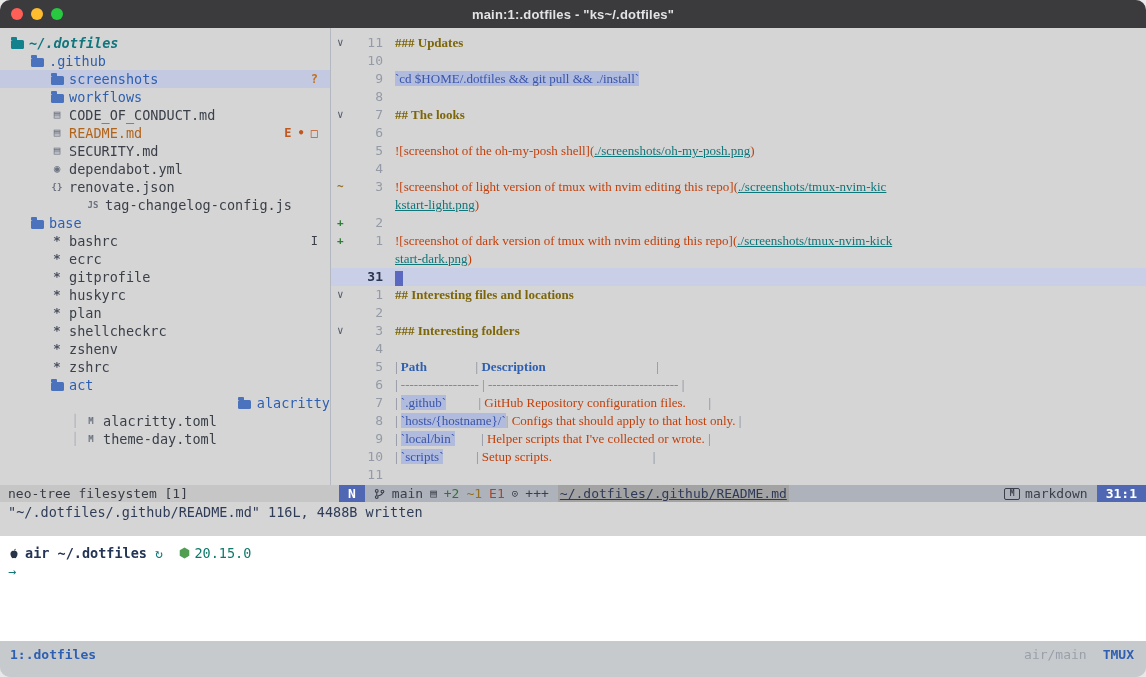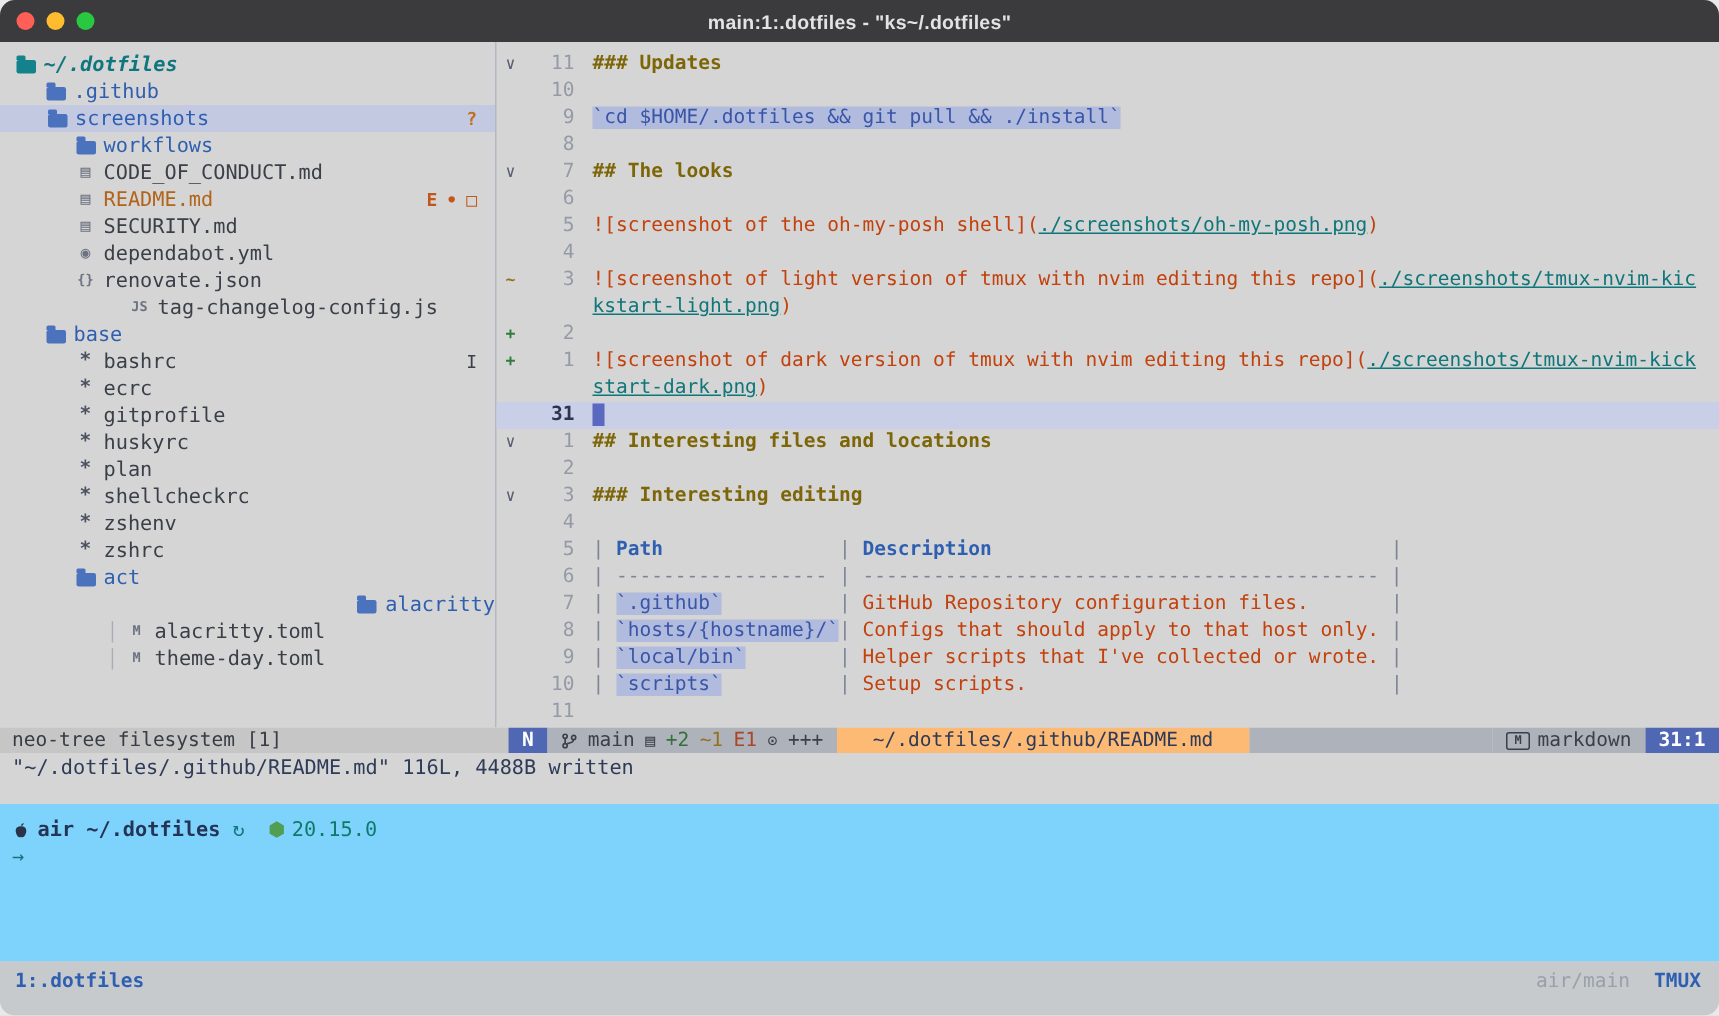--- a/index.html
+++ b/index.html
@@ -40,45 +40,45 @@
   
   .editor{flex:1;padding-top:6px;overflow:hidden;min-width:0;}
   .ed-line{height:18px;line-height:18px;font-size:13px;display:flex;white-space:pre;}
   .ed-line.cursorline{background:#c9cfe6;}
   .gutter-mark{flex:0 0 16px;width:16px;padding-left:6px;font-size:11px;color:#555d6e;}
   .gutter-mark.mk-add{color:#2f7d3a;font-weight:bold;}
   .gutter-mark.mk-chg{color:#96701c;font-weight:bold;}
   .gutter-num{flex:0 0 30px;width:30px;text-align:right;color:#949aa6;}
   .cursorline .gutter-num{color:#2c3550;font-weight:bold;}
   .gutter-pad{flex:0 0 12px;width:12px;}
-  .ed-content{white-space:pre;}
+  .ed-content{white-space:pre;font-family:Liberation Serif, serif;}
   .sg-text{color:#c2410c;}
   .sg-heading{color:#7d6608;font-weight:bold;}
   .sg-code{color:#3a55a8;background:#b0bbde;}
   .sg-link{color:#0f767a;text-decoration:underline;}
   .sg-pipe,.sg-dash{color:#7c8496;}
   .sg-th{color:#2e5fb0;font-weight:bold;}
   .sg-cursor{display:inline-block;width:8px;height:15px;background:#5a68c0;vertical-align:middle;}
   
   .statusline{flex:0 0 17px;display:flex;font-size:13px;line-height:17px;overflow:hidden;}
   .sl-neo{flex:0 0 331px;width:331px;background:#c6c6c6;color:#383c44;padding-left:8px;}
   .sl-mode{background:#5068b4;color:#fff;font-weight:bold;padding:0 9px;}
   .sl-info{background:#aeb2ba;color:#3a3f4a;padding:0 9px;display:flex;gap:7px;align-items:center;}
   .tk{color:#3a3f4a;}
   .tk.add{color:#35703a;} .tk.chg{color:#96701c;} .tk.err{color:#ad4428;}
   .tk-ic{color:#3a3f4a;font-size:11px;}
-  .sl-path{background:#fdba74;color:#2e3a58;padding:0 24px;}
+  .sl-path{background:#a3a3a3;color:#2e3a58;padding:0 2px;text-decoration:underline;}
   .sl-spacer{flex:1;background:#aeb2ba;}
   .sl-ft{background:#aeb2ba;color:#3a3f4a;padding:0 9px;display:flex;align-items:center;gap:5px;}
   .mdbox{border:1px solid #3a3f4a;border-radius:2px;width:14px;height:10px;display:inline-flex;align-items:center;justify-content:center;font-size:8px;font-weight:bold;color:#3a3f4a;}
   .sl-pos{background:#5068b4;color:#fff;font-weight:bold;padding:0 9px;}
   
   .cmdline{flex:0 0 34px;font-size:13.5px;color:#2f3c58;padding:2px 0 0 8px;background:#d5d5d5;}
   
-  .pane2{flex:1;background:#7dd3fc;padding:8px 0 0 8px;font-size:13.5px;overflow:hidden;}
+  .pane2{flex:1;background:#ffffff;padding:8px 0 0 8px;font-size:13.5px;overflow:hidden;}
   .prompt-line{height:18px;line-height:18px;display:flex;align-items:center;white-space:pre;}
   .p-seg{color:#243455;font-weight:bold;}
   .p-sync{color:#11777a;}
   .p-node{color:#0f7a6a;}
   .prompt-char{color:#11777a;}
   
   .tmuxbar{flex:0 0 30px;background:#c6cacd;display:flex;align-items:flex-start;padding:6px 12px 0 10px;font-size:13px;}
   .tb-left{color:#2e5fb0;font-weight:bold;}
   .tb-right{margin-left:auto;display:flex;gap:16px;}
   .tb-session{color:#9aa0aa;}
@@ -96,21 +96,21 @@
       <button class="light green"></button>
     </div>
     <span class="title-text">main:1:.dotfiles - "ks~/.dotfiles"</span>
   </div>
 
   <div class="pane1">
     <div class="main-row">
       <div class="sidebar">
           <div class="tree-row" style="padding-left: 8px;"><span class="t-icon"><span class="folder-shape teal"></span></span><span class="t-label root">~/.dotfiles</span></div>
           <div class="tree-row" style="padding-left: 28px;"><span class="t-icon"><span class="folder-shape"></span></span><span class="t-label dir">.github</span></div>
-          <div class="tree-row selected" style="padding-left: 29px; justify-content: flex-end;"><span class="t-icon"><span class="folder-shape"></span></span><span class="t-label dir">screenshots</span><span class="badges"><span class="badge warn">?</span></span></div>
+          <div class="tree-row selected" style="padding-left: 48px; justify-content: flex-end;"><span class="t-icon"><span class="folder-shape"></span></span><span class="t-label dir">screenshots</span><span class="badges"><span class="badge warn">?</span></span></div>
           <div class="tree-row" style="padding-left: 48px;"><span class="t-icon"><span class="folder-shape"></span></span><span class="t-label dir">workflows</span></div>
           <div class="tree-row" style="padding-left: 48px;"><span class="t-icon ic-doc">▤</span><span class="t-label file">CODE_OF_CONDUCT.md</span></div>
           <div class="tree-row" style="padding-left: 48px;"><span class="t-icon ic-doc">▤</span><span class="t-label readme">README.md</span><span class="badges"><span class="badge err">E</span><span class="badge err">•</span><span class="badge err">□</span></span></div>
           <div class="tree-row" style="padding-left: 48px;"><span class="t-icon ic-doc">▤</span><span class="t-label file">SECURITY.md</span></div>
           <div class="tree-row" style="padding-left: 48px;"><span class="t-icon ic-doc">◉</span><span class="t-label file">dependabot.yml</span></div>
           <div class="tree-row" style="padding-left: 48px;"><span class="t-icon ic-txt">{}</span><span class="t-label file">renovate.json</span></div>
           <div class="tree-row" style="padding-left: 48px; margin-left: 36px;"><span class="t-icon ic-txt">JS</span><span class="t-label file">tag-changelog-config.js</span></div>
           <div class="tree-row" style="padding-left: 28px;"><span class="t-icon"><span class="folder-shape"></span></span><span class="t-label dir">base</span></div>
           <div class="tree-row" style="padding-left: 48px;"><span class="t-icon ic-star">*</span><span class="t-label file">bashrc</span><span class="badges"><span class="badge mark">I</span></span></div>
           <div class="tree-row" style="padding-left: 48px;"><span class="t-icon ic-star">*</span><span class="t-label file">ecrc</span></div>
@@ -135,21 +135,21 @@
           <div class="ed-line"><span class="gutter-mark"> </span><span class="gutter-num">5</span><span class="gutter-pad">&nbsp;</span><span class="ed-content"><span class="sg-text">![screenshot of the oh-my-posh shell](</span><span class="sg-link">./screenshots/oh-my-posh.png</span><span class="sg-text">)</span></span></div>
           <div class="ed-line"><span class="gutter-mark"> </span><span class="gutter-num">4</span><span class="gutter-pad">&nbsp;</span><span class="ed-content"></span></div>
           <div class="ed-line"><span class="gutter-mark mk-chg">~</span><span class="gutter-num">3</span><span class="gutter-pad">&nbsp;</span><span class="ed-content"><span class="sg-text">![screenshot of light version of tmux with nvim editing this repo](</span><span class="sg-link">./screenshots/tmux-nvim-kic</span></span></div>
           <div class="ed-line"><span class="gutter-mark"> </span><span class="gutter-num"> </span><span class="gutter-pad">&nbsp;</span><span class="ed-content"><span class="sg-link">kstart-light.png</span><span class="sg-text">)</span></span></div>
           <div class="ed-line"><span class="gutter-mark mk-add">+</span><span class="gutter-num">2</span><span class="gutter-pad">&nbsp;</span><span class="ed-content"></span></div>
           <div class="ed-line"><span class="gutter-mark mk-add">+</span><span class="gutter-num">1</span><span class="gutter-pad">&nbsp;</span><span class="ed-content"><span class="sg-text">![screenshot of dark version of tmux with nvim editing this repo](</span><span class="sg-link">./screenshots/tmux-nvim-kick</span></span></div>
           <div class="ed-line"><span class="gutter-mark"> </span><span class="gutter-num"> </span><span class="gutter-pad">&nbsp;</span><span class="ed-content"><span class="sg-link">start-dark.png</span><span class="sg-text">)</span></span></div>
           <div class="ed-line cursorline"><span class="gutter-mark"> </span><span class="gutter-num">31</span><span class="gutter-pad">&nbsp;</span><span class="ed-content"><span class="sg-cursor"> </span></span></div>
           <div class="ed-line"><span class="gutter-mark">∨</span><span class="gutter-num">1</span><span class="gutter-pad">&nbsp;</span><span class="ed-content"><span class="sg-heading">## Interesting files and locations</span></span></div>
           <div class="ed-line"><span class="gutter-mark"> </span><span class="gutter-num">2</span><span class="gutter-pad">&nbsp;</span><span class="ed-content"></span></div>
-          <div class="ed-line"><span class="gutter-mark">∨</span><span class="gutter-num">3</span><span class="gutter-pad">&nbsp;</span><span class="ed-content"><span class="sg-heading">### Interesting editing</span></span></div>
+          <div class="ed-line"><span class="gutter-mark">∨</span><span class="gutter-num">3</span><span class="gutter-pad">&nbsp;</span><span class="ed-content"><span class="sg-heading">### Interesting folders</span></span></div>
           <div class="ed-line"><span class="gutter-mark"> </span><span class="gutter-num">4</span><span class="gutter-pad">&nbsp;</span><span class="ed-content"></span></div>
           <div class="ed-line"><span class="gutter-mark"> </span><span class="gutter-num">5</span><span class="gutter-pad">&nbsp;</span><span class="ed-content"><span class="sg-pipe">| </span><span class="sg-th">Path</span><span class="sg-text">               </span><span class="sg-pipe">| </span><span class="sg-th">Description</span><span class="sg-text">                                  </span><span class="sg-pipe">|</span></span></div>
           <div class="ed-line"><span class="gutter-mark"> </span><span class="gutter-num">6</span><span class="gutter-pad">&nbsp;</span><span class="ed-content"><span class="sg-pipe">| </span><span class="sg-dash">------------------ </span><span class="sg-pipe">| </span><span class="sg-dash">-------------------------------------------- </span><span class="sg-pipe">|</span></span></div>
           <div class="ed-line"><span class="gutter-mark"> </span><span class="gutter-num">7</span><span class="gutter-pad">&nbsp;</span><span class="ed-content"><span class="sg-pipe">| </span><span class="sg-code">`.github`</span><span class="sg-text">          </span><span class="sg-pipe">| </span><span class="sg-text">GitHub Repository configuration files.       </span><span class="sg-pipe">|</span></span></div>
           <div class="ed-line"><span class="gutter-mark"> </span><span class="gutter-num">8</span><span class="gutter-pad">&nbsp;</span><span class="ed-content"><span class="sg-pipe">| </span><span class="sg-code">`hosts/{hostname}/`</span><span class="sg-pipe">| </span><span class="sg-text">Configs that should apply to that host only. </span><span class="sg-pipe">|</span></span></div>
           <div class="ed-line"><span class="gutter-mark"> </span><span class="gutter-num">9</span><span class="gutter-pad">&nbsp;</span><span class="ed-content"><span class="sg-pipe">| </span><span class="sg-code">`local/bin`</span><span class="sg-text">        </span><span class="sg-pipe">| </span><span class="sg-text">Helper scripts that I've collected or wrote. </span><span class="sg-pipe">|</span></span></div>
           <div class="ed-line"><span class="gutter-mark"> </span><span class="gutter-num">10</span><span class="gutter-pad">&nbsp;</span><span class="ed-content"><span class="sg-pipe">| </span><span class="sg-code">`scripts`</span><span class="sg-text">          </span><span class="sg-pipe">| </span><span class="sg-text">Setup scripts.                               </span><span class="sg-pipe">|</span></span></div>
           <div class="ed-line"><span class="gutter-mark"> </span><span class="gutter-num">11</span><span class="gutter-pad">&nbsp;</span><span class="ed-content"></span></div>
         </div>
     </div>

